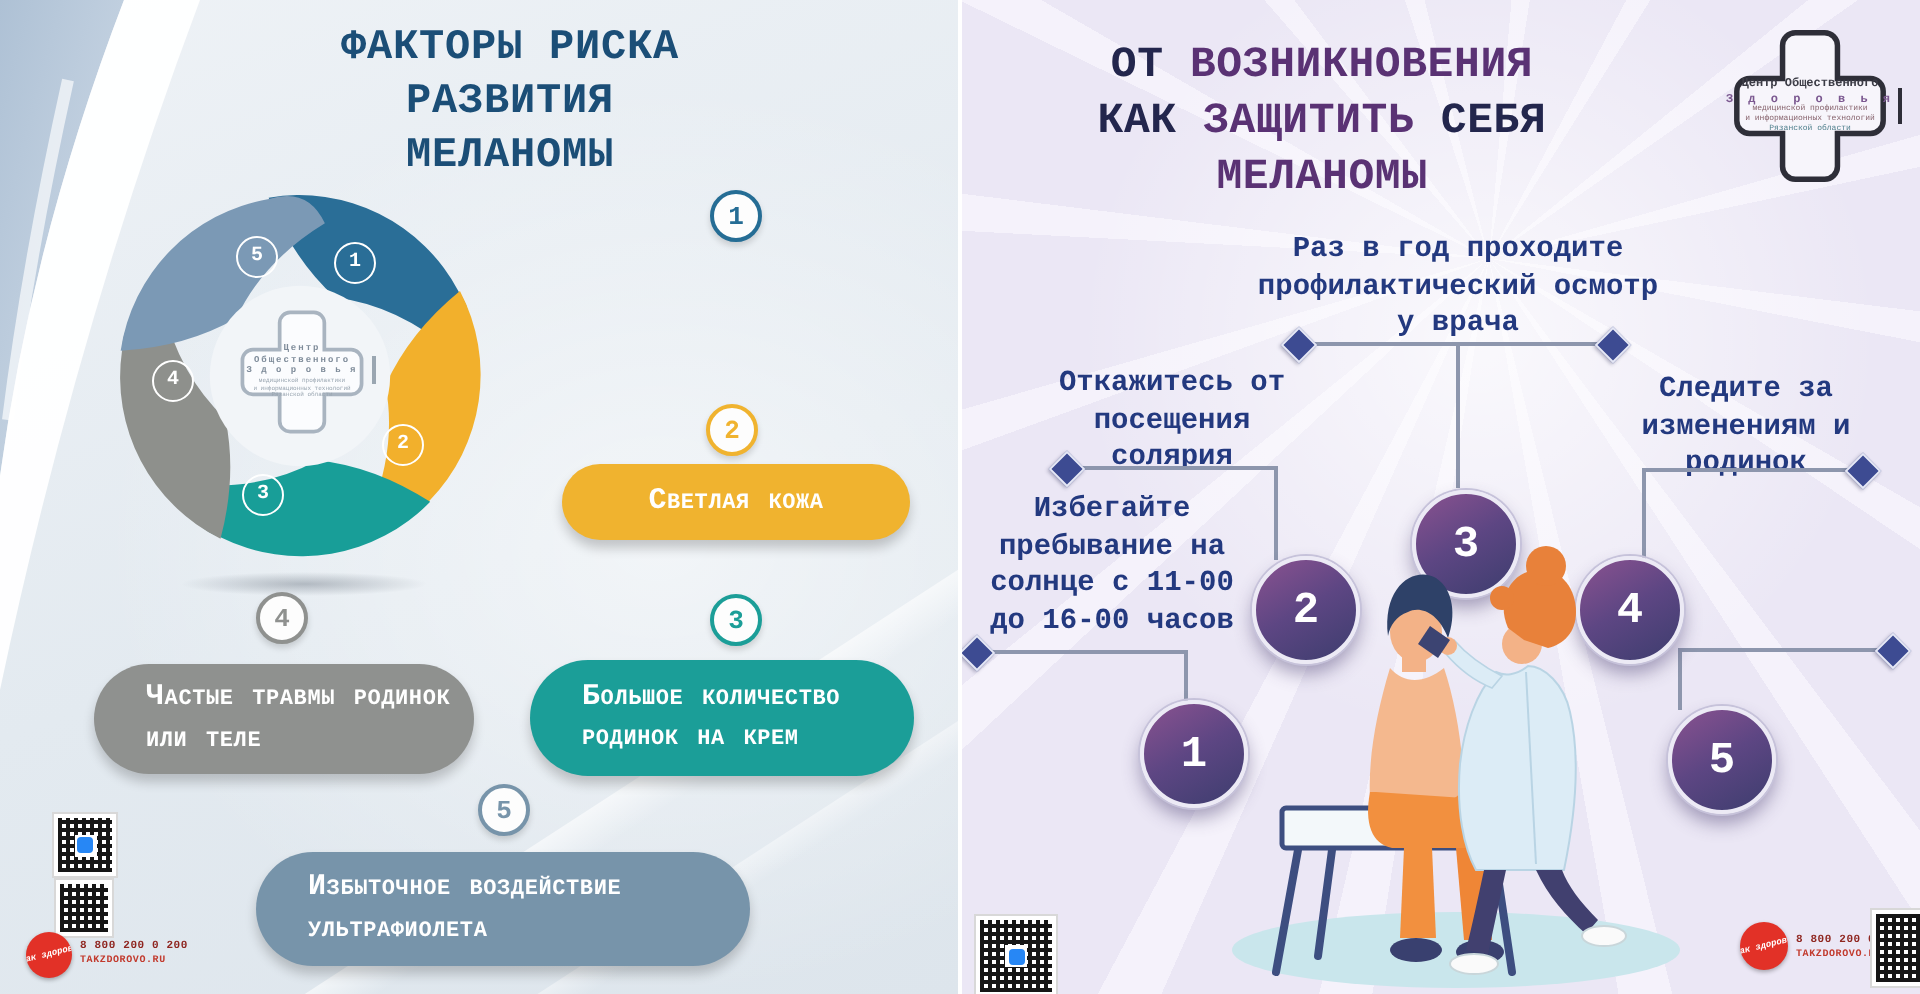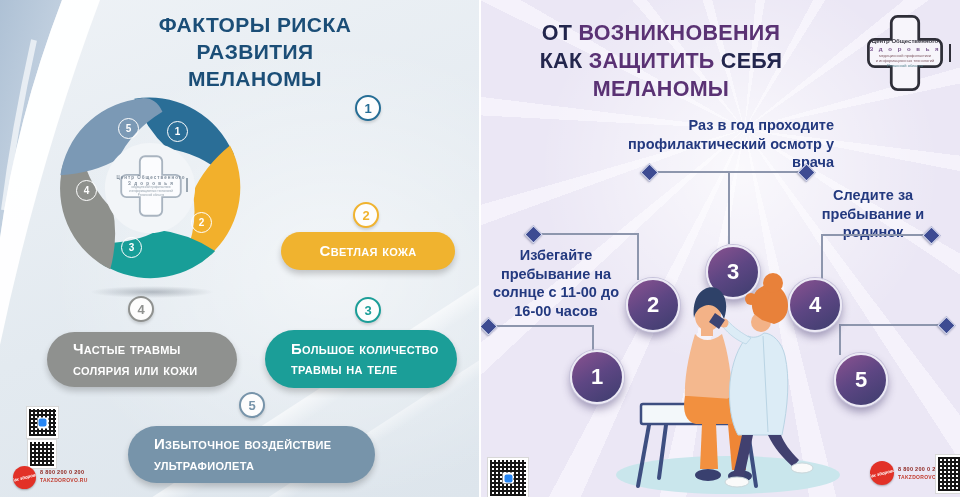--- a/index.html
+++ b/index.html
@@ -1,17 +1,17 @@
 <!DOCTYPE html>
 <html><head>
 <meta charset="utf-8">
 <style>
   html,body{margin:0;padding:0;width:960px;height:497px;overflow:hidden;
     font-family:"Liberation Sans","DejaVu Sans",sans-serif;}
-  .poster{position:relative;width:960px;height:497px;display:flex;}
+  .poster{position:relative;width:960px;height:497px;display:flex;font-family:Liberation Mono, monospace;}
   .panel{position:relative;width:480px;height:497px;overflow:hidden;}
 
   
   .panel.left{background:linear-gradient(160deg,#eef2f6 0%,#e3eaf0 55%,#dde5ec 100%);border-right:2px solid #fff;}
   .left-deco{position:absolute;left:0;top:0;}
   .big-glow{position:absolute;right:-130px;top:40px;width:560px;height:460px;border-radius:50%;
     background:radial-gradient(closest-side,rgba(255,255,255,.55),rgba(255,255,255,0));}
   .streak{position:absolute;background:linear-gradient(rgba(255,255,255,.6),rgba(255,255,255,0));
     transform:rotate(-33deg);}
   .streak.s1{width:430px;height:20px;right:-70px;bottom:96px;}
@@ -155,26 +155,26 @@
 
     <div class="lnum" style="left: 355px; top: 95px; border-color: rgb(37, 109, 149); color: rgb(37, 109, 149);">1</div>
 
     <div class="lnum" style="left: 353px; top: 202px; border-color: rgb(240, 179, 47); color: rgb(240, 179, 47);">2</div>
     <div class="pill center" style="left: 281px; top: 232px; width: 174px; height: 38px; background: rgb(240, 179, 47);">
       <span class="pl">Светлая кожа</span>
     </div>
 
     <div class="lnum" style="left: 355px; top: 297px; border-color: rgb(27, 158, 152); color: rgb(27, 158, 152);">3</div>
     <div class="pill" style="left: 265px; top: 330px; width: 192px; height: 58px; background: rgb(27, 158, 152);">
-      <span class="pl">Большое количество травмы на теле</span>
+      <span class="pl">Большое количество родинок на крем</span>
     </div>
 
     <div class="lnum" style="left: 128px; top: 296px; border-color: rgb(143, 145, 143); color: rgb(143, 145, 143);">4</div>
     <div class="pill" style="left: 47px; top: 332px; width: 190px; height: 55px; background: rgb(143, 145, 143);">
-      <span class="pl">Частые травмы солярия или кожи</span>
+      <span class="pl">Частые травмы родинок или теле</span>
     </div>
 
     <div class="lnum" style="left: 239px; top: 392px; border-color: rgb(119, 148, 170); color: rgb(119, 148, 170);">5</div>
     <div class="pill" style="left: 128px; top: 426px; width: 247px; height: 57px; background: rgb(119, 148, 170);">
       <span class="pl">Избыточное воздействие ультрафиолета</span>
     </div>
 
     <div class="qr" style="left:27px;top:407px;width:27px;height:27px;">
       <div class="vk">
           <span></span>
@@ -214,22 +214,23 @@
       <div class="org-text">
         <div class="o1">Центр Общественного</div>
         <div class="o2">З д о р о в ь я</div>
         <div class="o3">медицинской профилактики</div>
         <div class="o4">и информационных технологий</div>
         <div class="o5">Рязанской области</div>
       </div>
       <div class="org-tick" style="right:-3px;top:30px;height:18px;"></div>
     </div>
 
-    <div class="tip" style="left:143px;top:116px;width:210px;text-align:right;">Раз в год проходите профилактический осмотр у врача</div>
-    <div class="tip" style="left:330px;top:186px;width:124px;">Следите за пребывание и родинок</div>
+    <div class="tip" style="left:143px;top:116px;width:210px;">Раз в год проходите профилактический осмотр у врача</div>
+    <div class="tip" style="left:40px;top:183px;width:130px;">Откажитесь от посещения солярия</div>
+    <div class="tip" style="left:330px;top:186px;width:124px;">Следите за изменениям и родинок</div>
     <div class="tip" style="left:5px;top:246px;width:140px;">Избегайте пребывание на солнце с 11-00 до 16-00 часов</div>
 
     <div class="hline" style="left:170px;top:171px;width:153px;"></div>
     <div class="vline" style="left:247px;top:172px;height:72px;"></div>
     <div class="dia" style="left:162px;top:166px;"></div>
     <div class="dia" style="left:319px;top:166px;"></div>
 
     <div class="hline" style="left:58px;top:233px;width:100px;"></div>
     <div class="vline" style="left:156px;top:233px;height:47px;"></div>
     <div class="dia" style="left:46px;top:228px;"></div>

